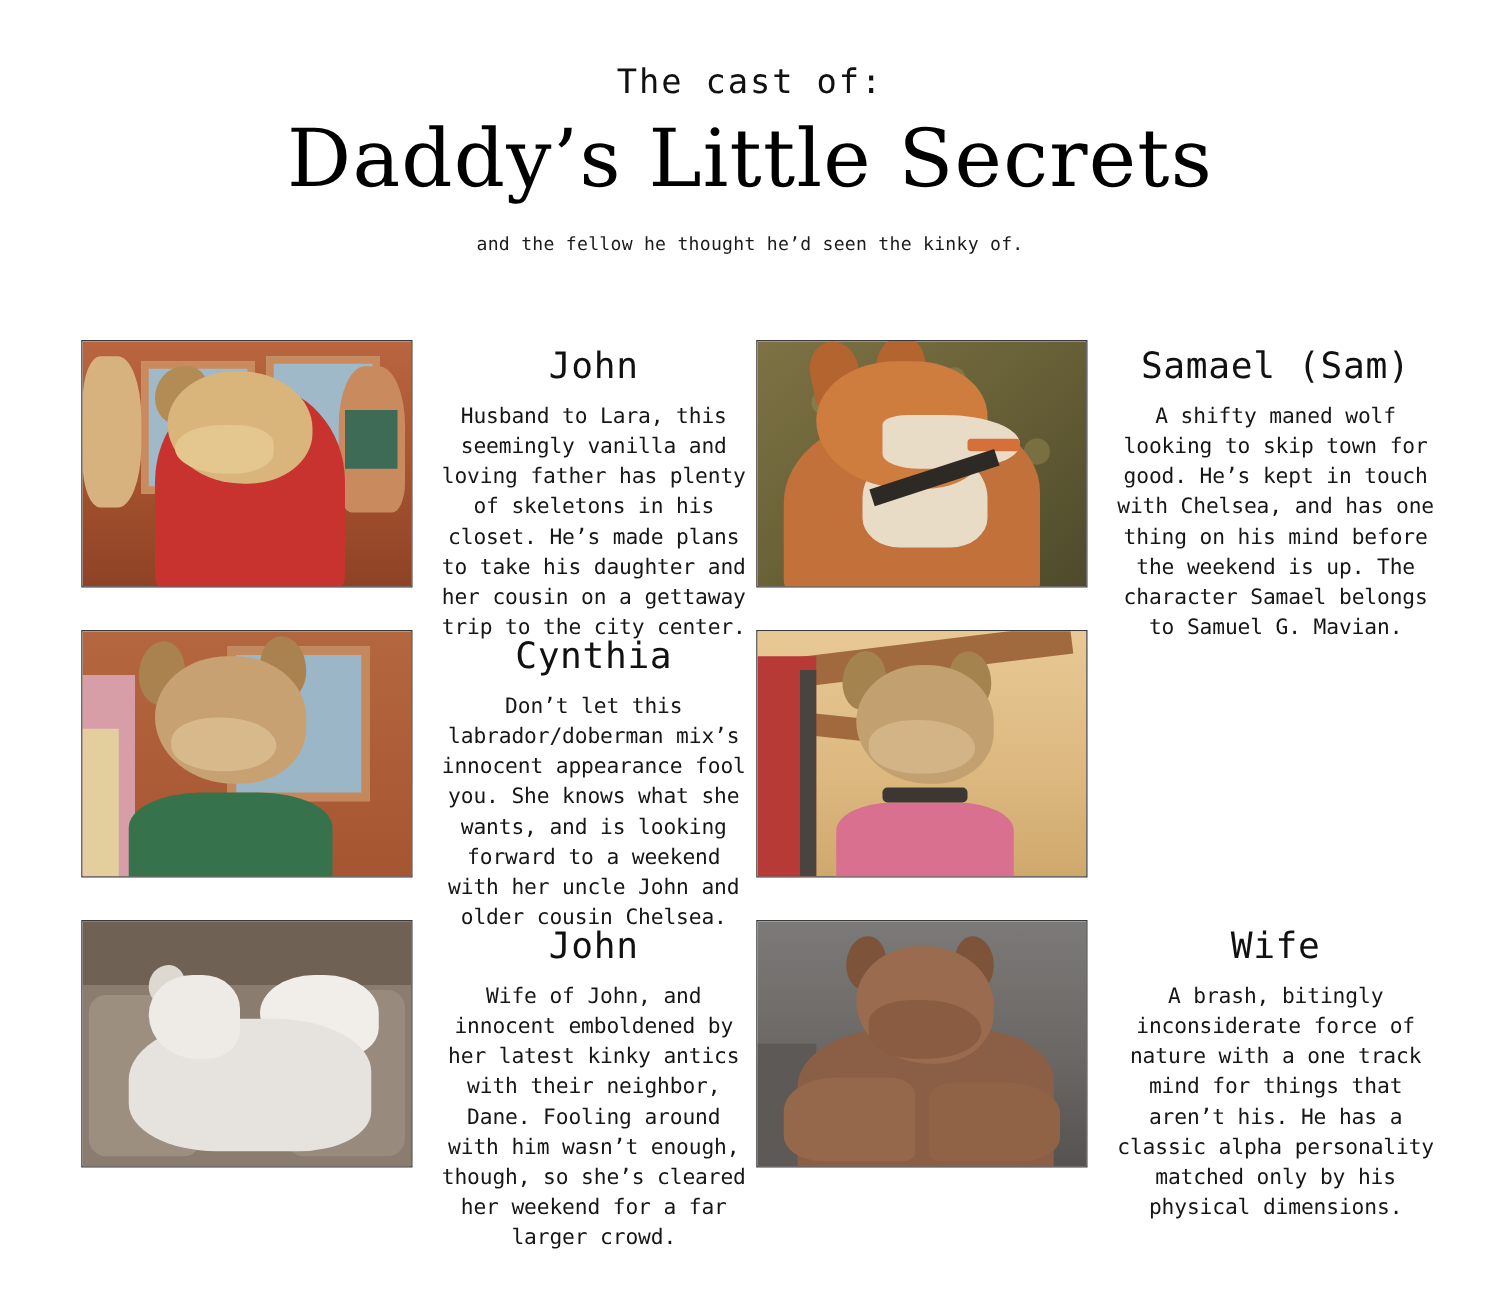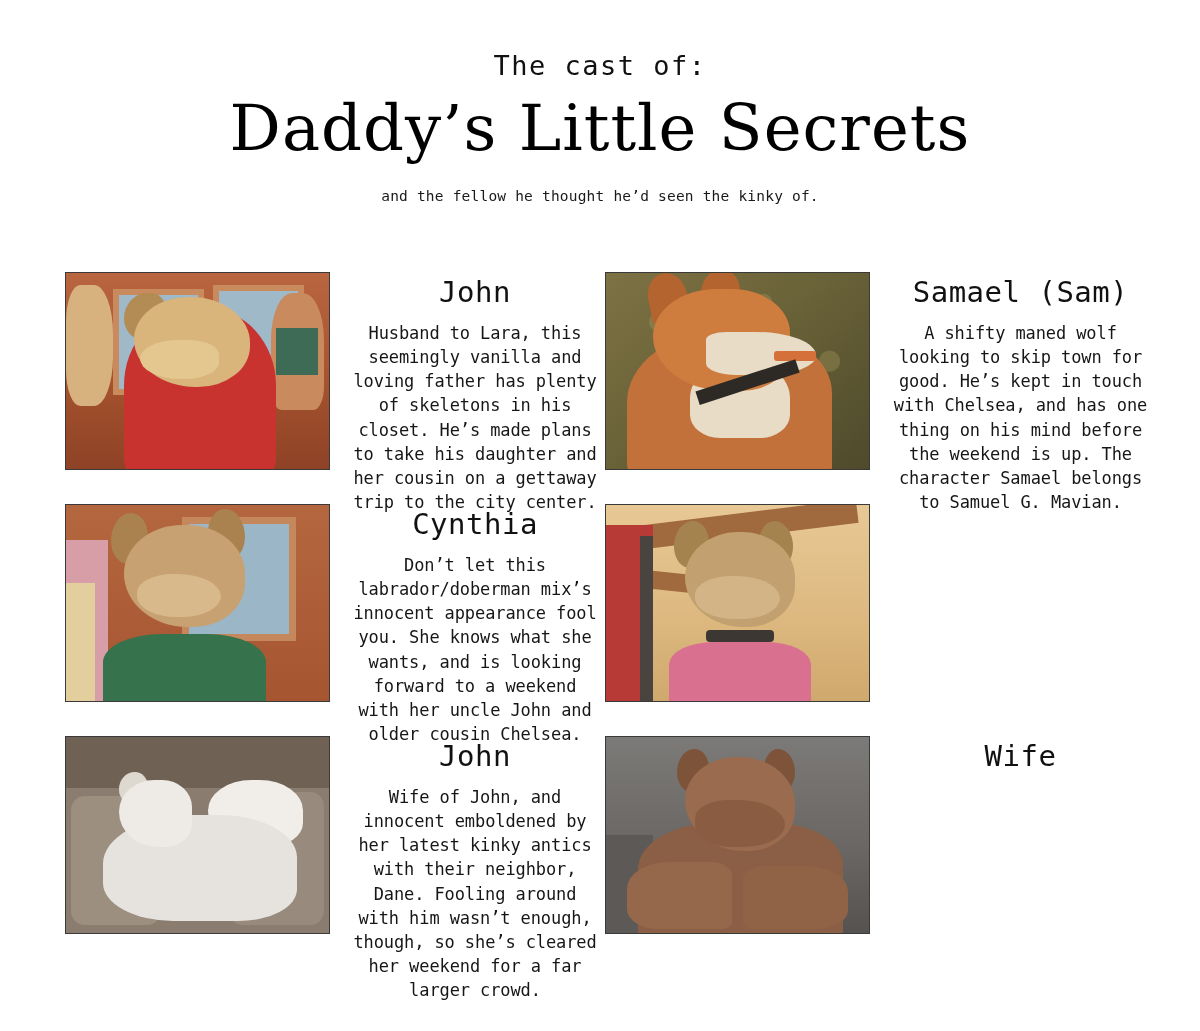--- a/index.html
+++ b/index.html
@@ -299,17 +299,18 @@
           <div class="layer dane-arm"></div>
           <div class="layer dane-arm2"></div>
           <div class="layer dane-ear1"></div>
           <div class="layer dane-ear2"></div>
           <div class="layer dane-head"></div>
           <div class="layer dane-muz"></div>
         </div>
       </div>
       <div class="entry-text">
         <div class="name">Wife</div>
+        <div class="desc">A brash, bitingly inconsiderate force of nature with a one track mind for things that aren’t his. He has a classic alpha personality matched only by his physical dimensions.</div>
       </div>
     </div>
 
   </div>
 </div>
 
 </body></html>

